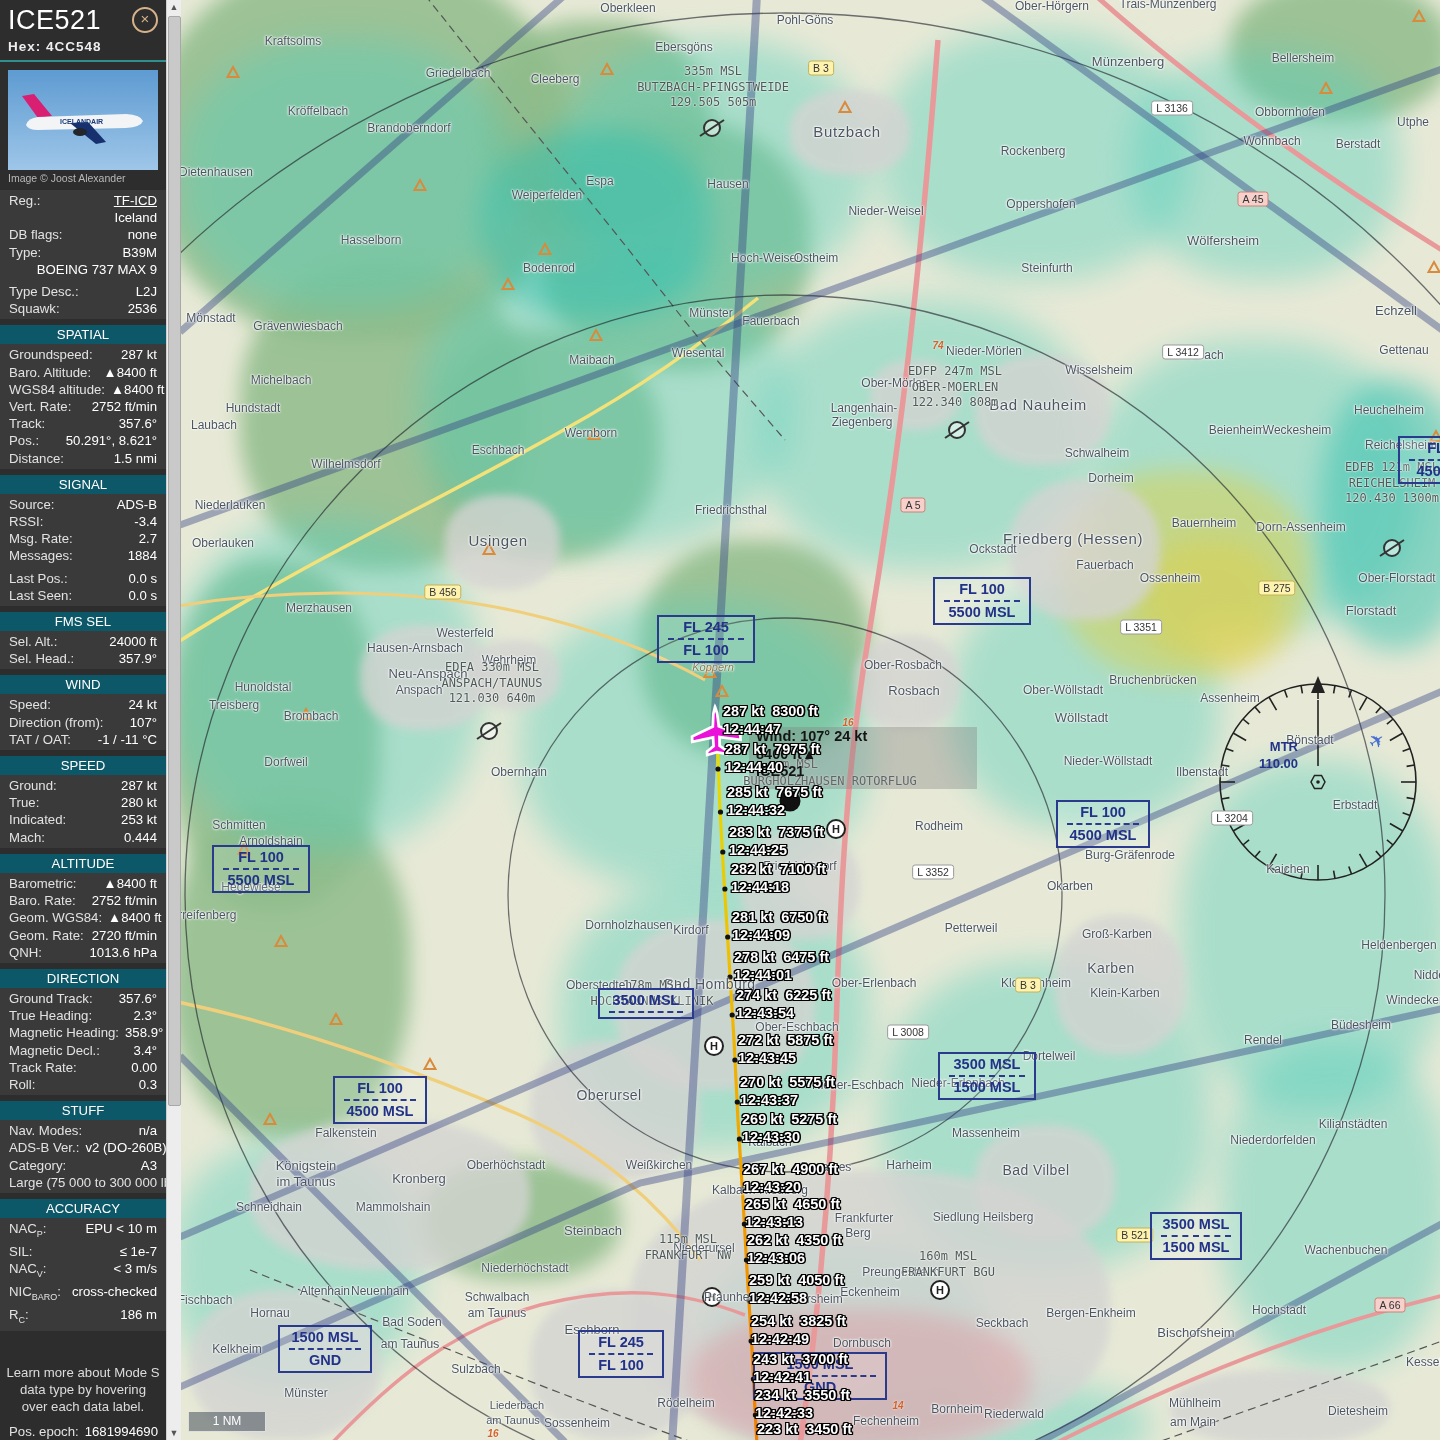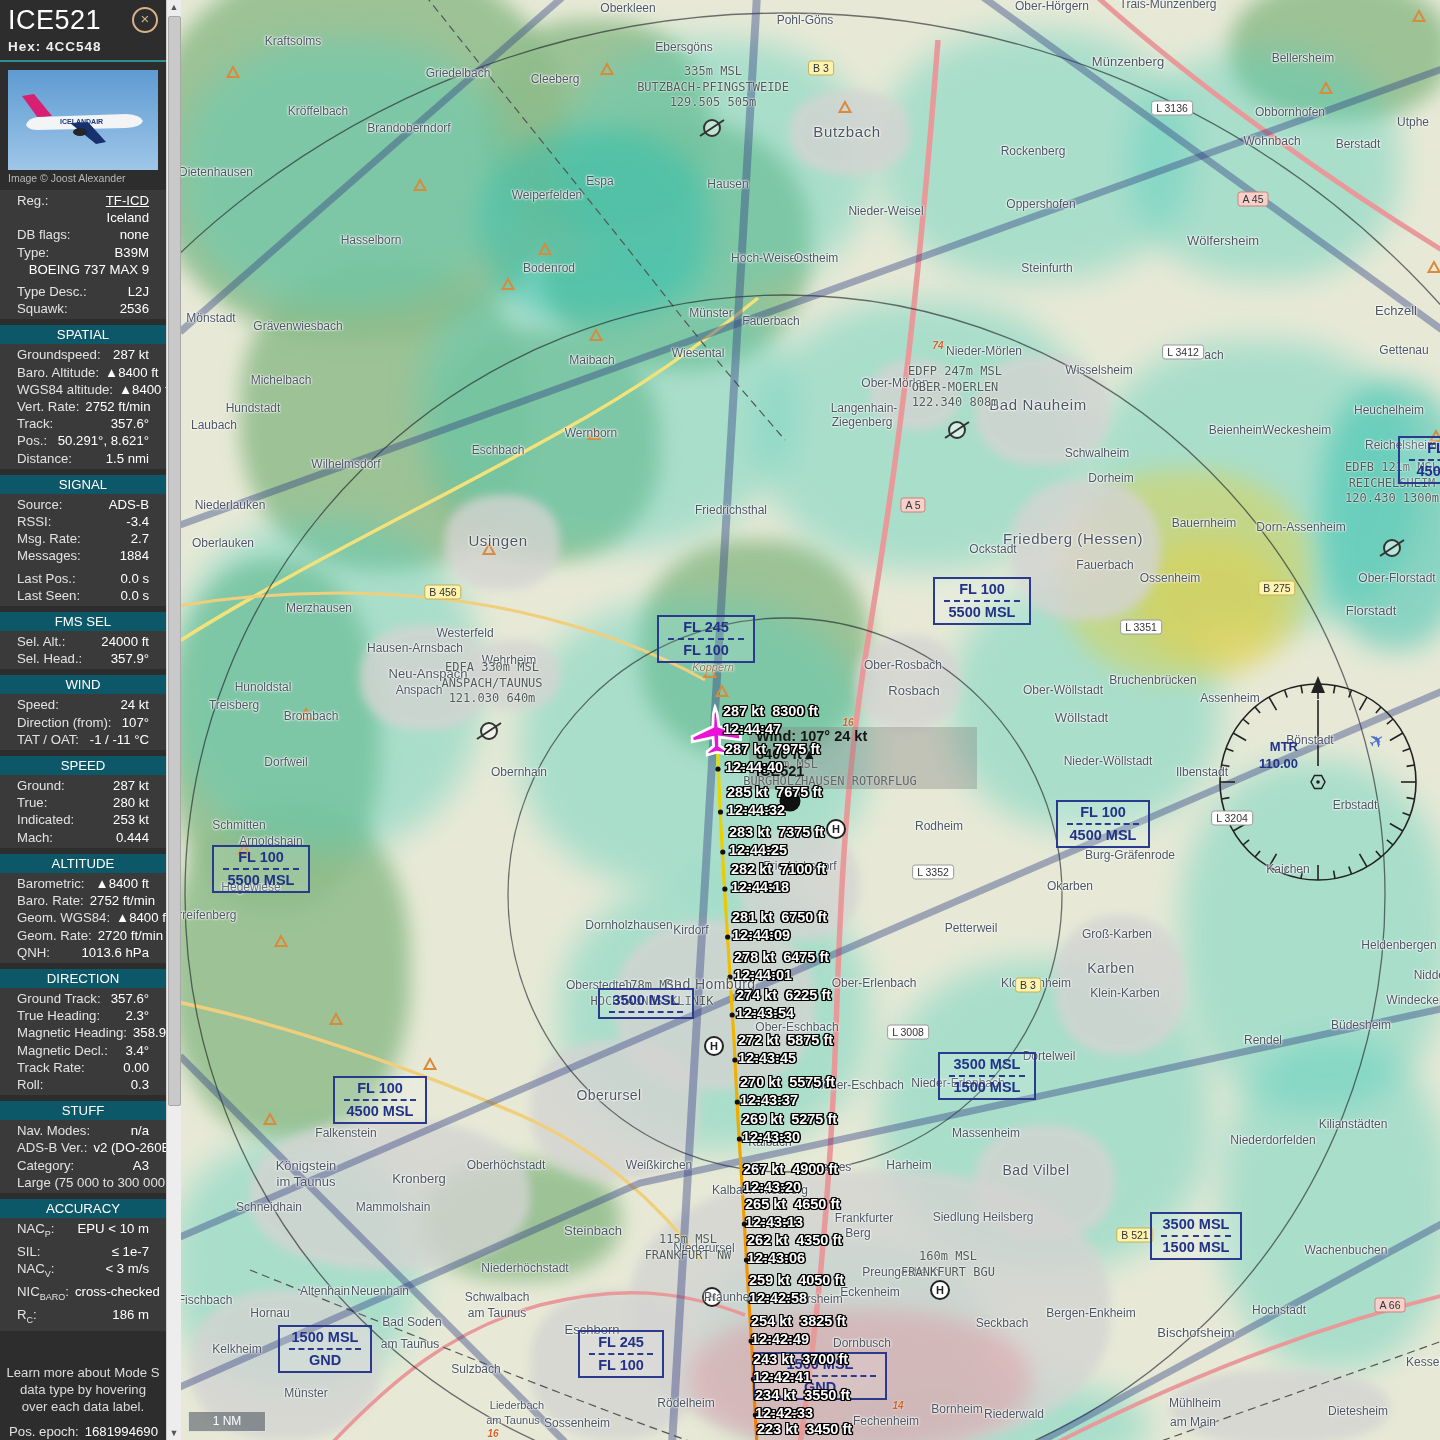--- a/index.html
+++ b/index.html
@@ -54,21 +54,21 @@
   
   #sidebar{position:absolute;left:0;top:0;width:166px;height:1440px;background:#2d2d2d;
     color:#eee;z-index:40;display:flex;flex-direction:column;font-size:13.2px;}
   #sb-head{padding:5px 8px 2px 8px;border-bottom:2px solid #2f8f8f;position:relative;}
   #sb-title{font-size:27px;color:#fff;letter-spacing:.5px;}
   #sb-hex{font-weight:bold;font-size:13.5px;letter-spacing:1px;margin:3px 0 4px;}
   #close-btn{position:absolute;right:8px;top:7px;width:22px;height:22px;border:2px solid #d7b289;
     border-radius:50%;color:#d7b289;text-align:center;line-height:20px;font-size:15px;cursor:pointer;}
   #photo{margin:8px 8px 0 8px;height:100px;background:#6fa3d4;position:relative;overflow:hidden;}
   #photo-credit{font-size:10.5px;color:#b9b9b9;margin:2px 8px 6px;}
-  .sb-block{background:#3a3a3a;padding:2px 8px;}
+  .sb-block{background:#3a3a3a;padding:2px 0;}
   .row{display:flex;justify-content:space-between;padding:0 9px;line-height:17.2px;}
   .row .lb{color:#e2e2e2;white-space:nowrap;}
   .row .vl{color:#fff;text-align:right;flex:1;margin-left:6px;white-space:nowrap;}
   .row .vl.link{text-decoration:underline;cursor:pointer;}
   .row.gap{margin-top:5px;}
   .row.wide{display:block;}
   .sechead{background:#0d5868;color:#fff;text-align:center;font-size:13.2px;line-height:19px;
     margin:6px 0 0;}
   sub{font-size:9px;}
   #sb-footer{text-align:center;color:#dcdcdc;padding:8px 6px;line-height:17px;}

